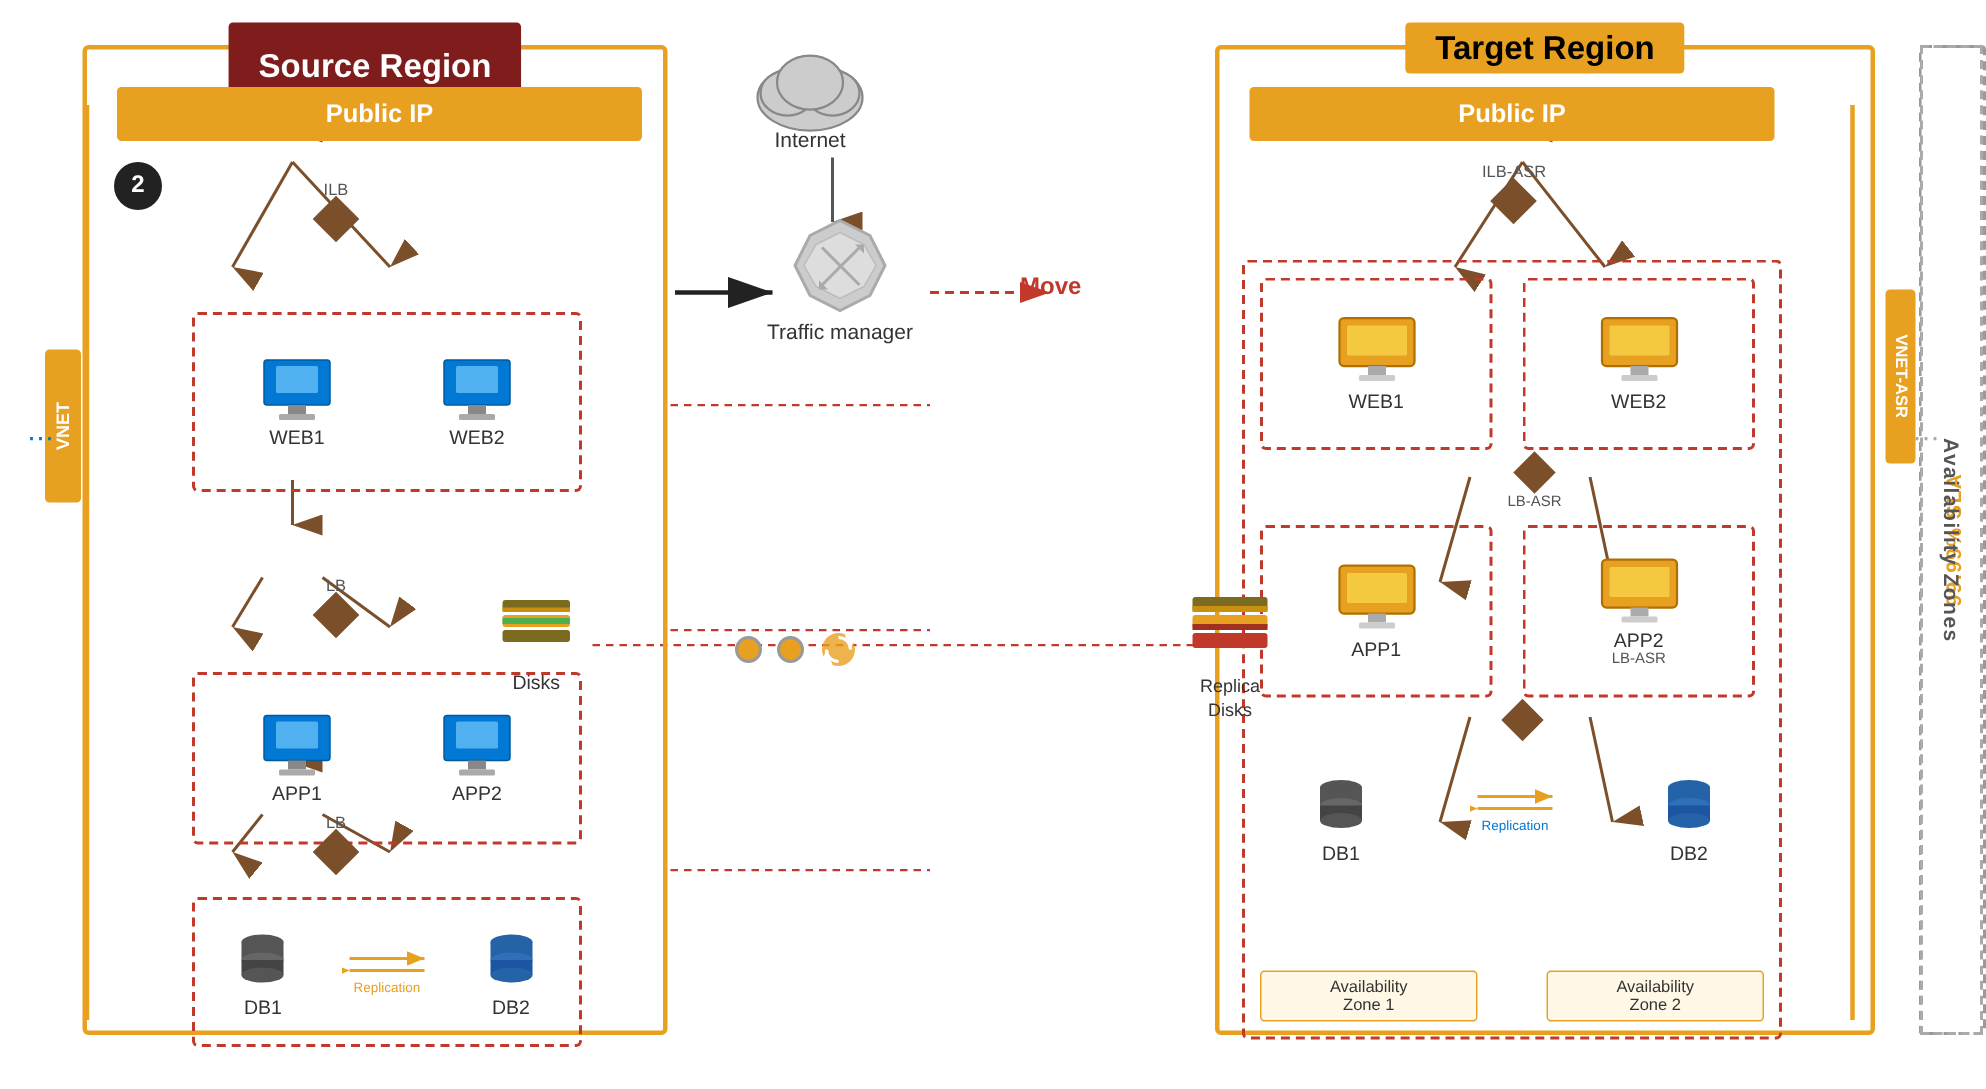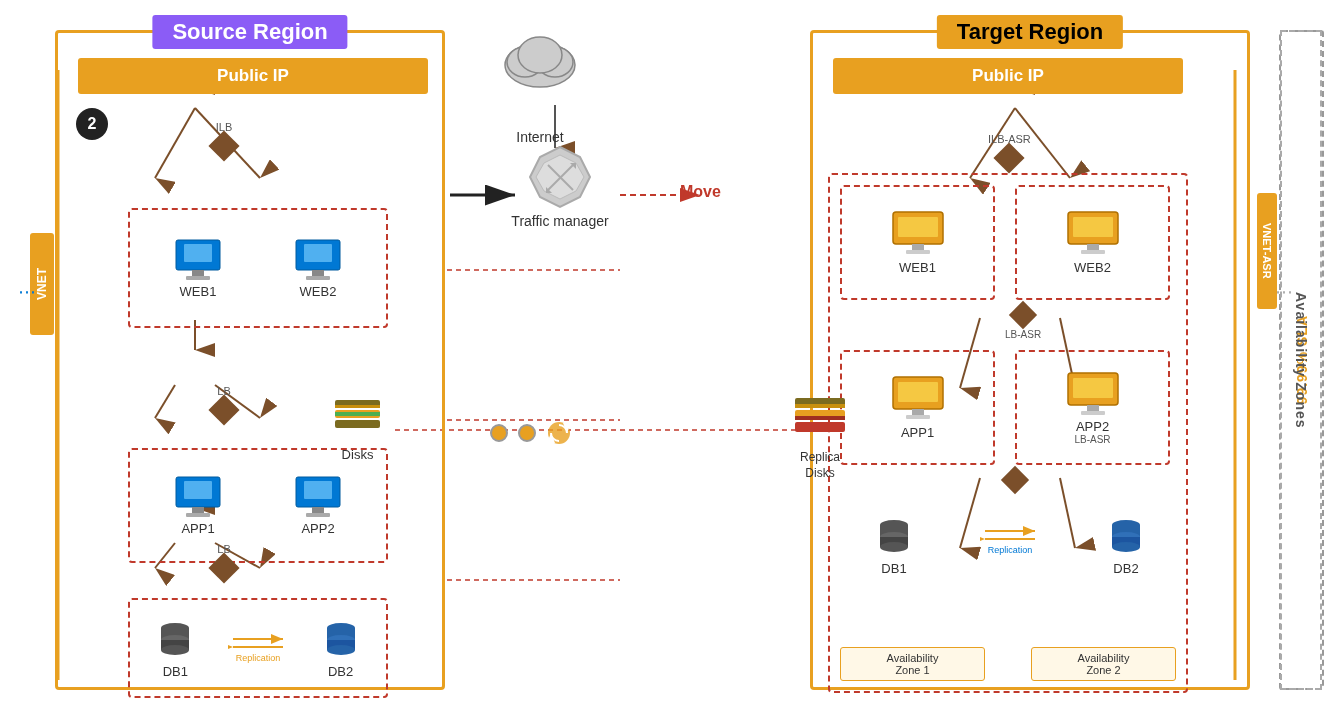--- a/index.html
+++ b/index.html
@@ -28,25 +28,25 @@
       height: 660px;
       border: 3px solid #E8A020;
       border-radius: 4px;
     }
 
     .source-region-label {
       position: absolute;
       top: -18px;
       left: 50%;
       transform: translateX(-50%);
-      background: #8b5cf6;
+      background: #7f1d1d;
       color: #fff;
       font-size: 22px;
       font-weight: bold;
-      padding: 4px 20px;
+      padding: 16px 20px;
       border-radius: 3px;
       white-space: nowrap;
     }
 
     
     .target-region {
       position: absolute;
       left: 810px;
       top: 30px;
       width: 440px;
@@ -133,21 +133,20 @@
 
     
     .internet-section {
       position: absolute;
       left: 480px;
       top: 20px;
       width: 120px;
       display: flex;
       flex-direction: column;
       align-items: center;
-      gap: 44px;
     }
 
     
     .traffic-manager-section {
       position: absolute;
       left: 500px;
       top: 145px;
       width: 120px;
       display: flex;
       flex-direction: column;
@@ -461,21 +460,21 @@
 
   <div class="move-label" style="left:680px;top:183px;">Move</div>
 
   <div class="target-region">
     <div class="target-region-label">Target Region</div>
 
     <div class="public-ip-bar-target">
       <span>Public IP</span>
     </div>
 
-    <div style="position:absolute;left:175px;top:100px;">
+    <div style="position:absolute;left:175px;top:76px;">
       <div style="display:flex;flex-direction:column;align-items:center;">
         <span style="font-size:11px;color:#555;margin-bottom:2px;">ILB-ASR</span>
         <div style="width:22px;height:22px;background:#7B4F2A;transform:rotate(45deg);"></div>
       </div>
     </div>
 
     <div class="dashed-box" style="left:15px;top:140px;width:360px;height:520px;">
 
       <div class="dashed-box" style="left:10px;top:10px;width:155px;height:115px;border-color:#C0392B;">
         <div style="display:flex;flex-direction:column;align-items:center;justify-content:center;height:100%;">

